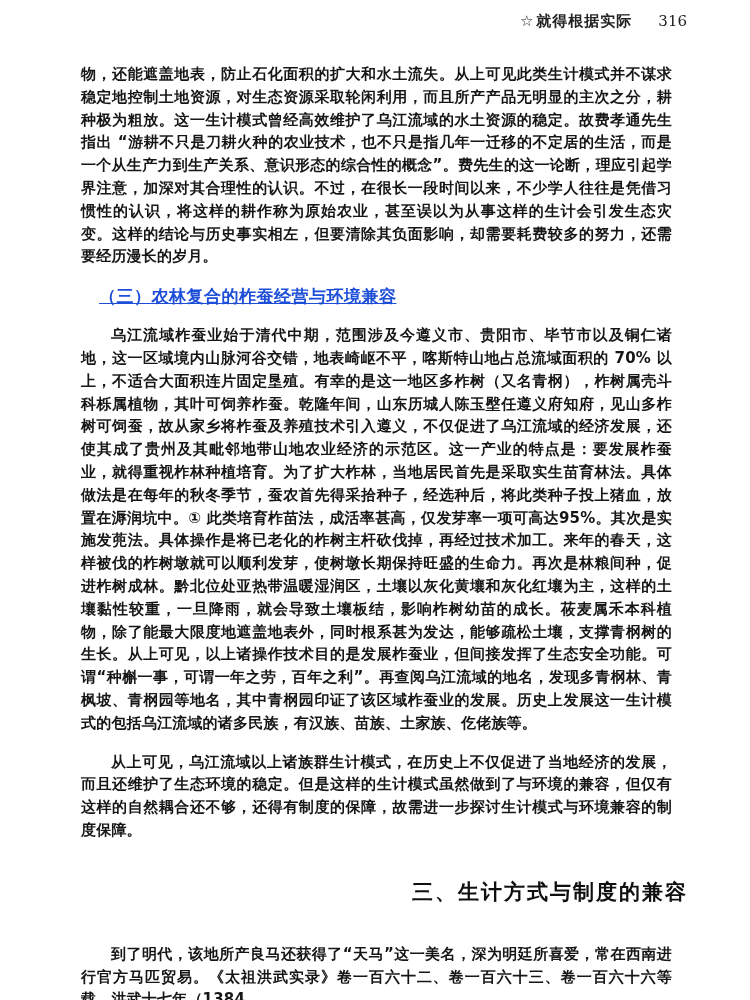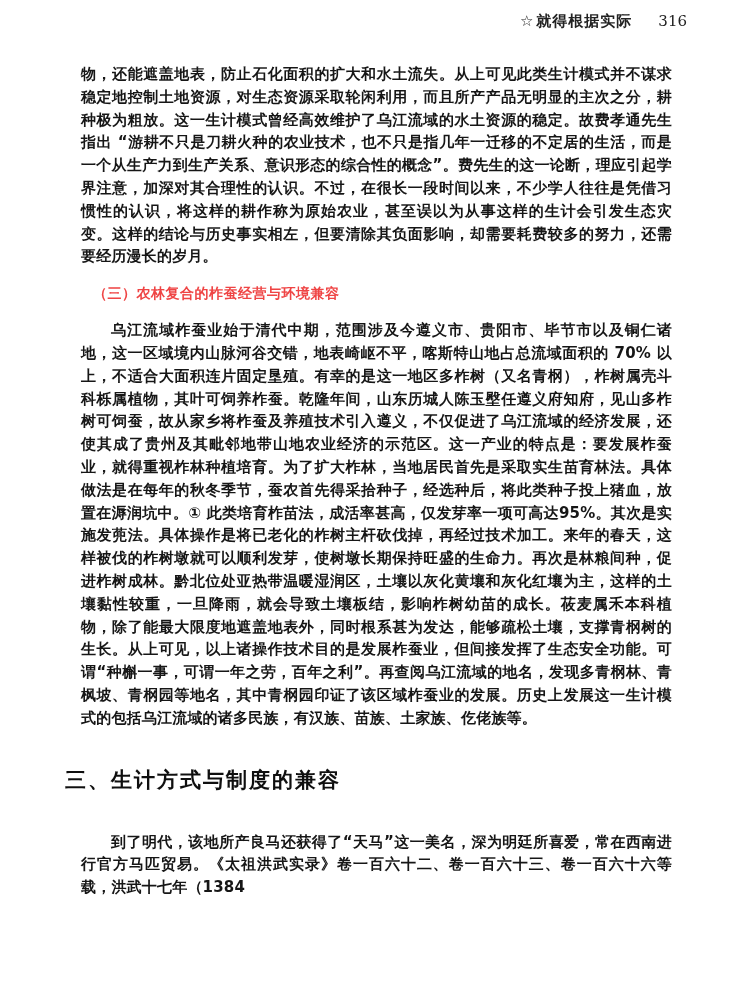--- a/index.html
+++ b/index.html
@@ -40,28 +40,29 @@
     line-height:22.8px;
     font-weight:600;
     text-align:justify;
     letter-spacing:0.2px;
     color:#161616;
   }
   .para.indent{text-indent:2em;}
   .section-heading{
     margin:17px 0 15px 0;
     text-indent:2em;
-    font-size:14px;
+    font-size:17px;
     font-weight:700;
     letter-spacing:0.5px;
-    color:#ef4444;
+    color:#1d4ed8;
+    text-decoration:underline;
   }
   .chapter-heading{
     margin:36px 0 37px 0;
-    text-align:left;
+    text-align:right;
     text-indent:0;
     font-size:21px;
     font-weight:700;
     letter-spacing:2px;
     color:#0f0f0f;
   }
 </style>
 </head>
 <body>
 
@@ -74,20 +75,21 @@
   </div>
 
   <div class="body-text">
 
     <p class="para">物，还能遮盖地表，防止石化面积的扩大和水土流失。从上可见此类生计模式并不谋求稳定地控制土地资源，对生态资源采取轮闲利用，而且所产产品无明显的主次之分，耕种极为粗放。这一生计模式曾经高效维护了乌江流域的水土资源的稳定。故费孝通先生指出 “游耕不只是刀耕火种的农业技术，也不只是指几年一迁移的不定居的生活，而是一个从生产力到生产关系、意识形态的综合性的概念”。费先生的这一论断，理应引起学界注意，加深对其合理性的认识。不过，在很长一段时间以来，不少学人往往是凭借习惯性的认识，将这样的耕作称为原始农业，甚至误以为从事这样的生计会引发生态灾变。这样的结论与历史事实相左，但要清除其负面影响，却需要耗费较多的努力，还需要经历漫长的岁月。</p>
 
     <h3 class="section-heading">（三）农林复合的柞蚕经营与环境兼容</h3>
 
     <p class="para indent">乌江流域柞蚕业始于清代中期，范围涉及今遵义市、贵阳市、毕节市以及铜仁诸地，这一区域境内山脉河谷交错，地表崎岖不平，喀斯特山地占总流域面积的 70% 以上，不适合大面积连片固定垦殖。有幸的是这一地区多柞树（又名青㭎），柞树属壳斗科栎属植物，其叶可饲养柞蚕。乾隆年间，山东历城人陈玉壂任遵义府知府，见山多柞树可饲蚕，故从家乡将柞蚕及养殖技术引入遵义，不仅促进了乌江流域的经济发展，还使其成了贵州及其毗邻地带山地农业经济的示范区。这一产业的特点是：要发展柞蚕业，就得重视柞林种植培育。为了扩大柞林，当地居民首先是采取实生苗育林法。具体做法是在每年的秋冬季节，蚕农首先得采拾种子，经选种后，将此类种子投上猪血，放置在溽润坑中。① 此类培育柞苗法，成活率甚高，仅发芽率一项可高达95%。其次是实施发蔸法。具体操作是将已老化的柞树主杆砍伐掉，再经过技术加工。来年的春天，这样被伐的柞树墩就可以顺利发芽，使树墩长期保持旺盛的生命力。再次是林粮间种，促进柞树成林。黔北位处亚热带温暖湿润区，土壤以灰化黄壤和灰化红壤为主，这样的土壤黏性较重，一旦降雨，就会导致土壤板结，影响柞树幼苗的成长。莜麦属禾本科植物，除了能最大限度地遮盖地表外，同时根系甚为发达，能够疏松土壤，支撑青㭎树的生长。从上可见，以上诸操作技术目的是发展柞蚕业，但间接发挥了生态安全功能。可谓“种槲一事，可谓一年之劳，百年之利”。再查阅乌江流域的地名，发现多青㭎林、青枫坡、青㭎园等地名，其中青㭎园印证了该区域柞蚕业的发展。历史上发展这一生计模式的包括乌江流域的诸多民族，有汉族、苗族、土家族、仡佬族等。</p>
 
+    <p class="para indent">从上可见，乌江流域以上诸族群生计模式，在历史上不仅促进了当地经济的发展，而且还维护了生态环境的稳定。但是这样的生计模式虽然做到了与环境的兼容，但仅有这样的自然耦合还不够，还得有制度的保障，故需进一步探讨生计模式与环境兼容的制度保障。</p>
 
     <h2 class="chapter-heading">三、生计方式与制度的兼容</h2>
 
 
     <p class="para indent">到了明代，该地所产良马还获得了“天马”这一美名，深为明廷所喜爱，常在西南进行官方马匹贸易。《太祖洪武实录》卷一百六十二、卷一百六十三、卷一百六十六等载，洪武十七年（1384</p>
 
   </div>
 
 </div>
 

